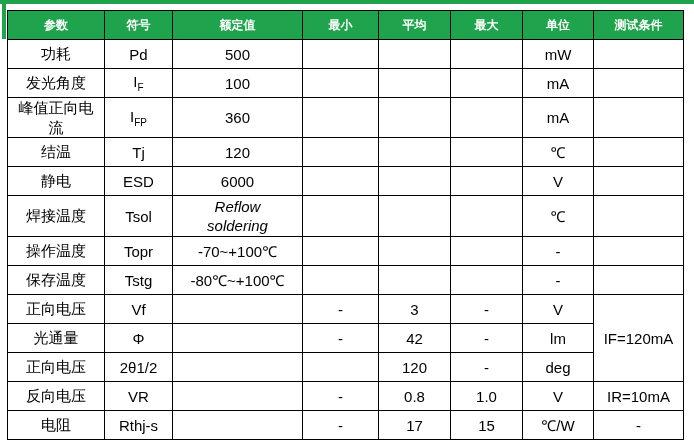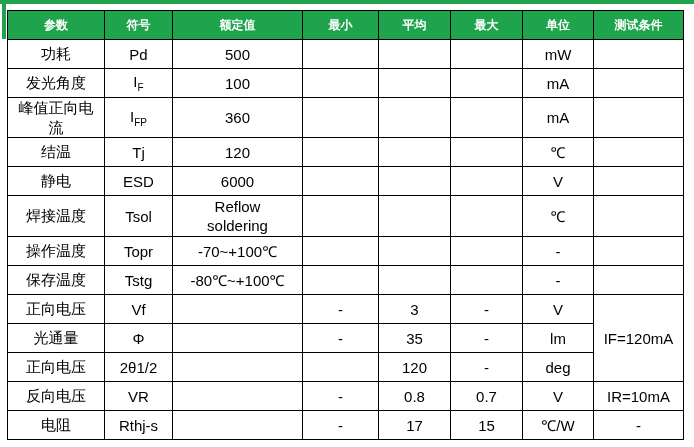--- a/index.html
+++ b/index.html
@@ -20,21 +20,21 @@
     padding:1px 2px; font-size:15px; color:var(--text);
     overflow:hidden;
   }
   thead th {
     background:var(--green); color:#ffffff;
     height:26px; font-weight:bold; font-size:12px;
   }
   tbody tr { height:29px;margin-top:40px; }
   tbody tr.tall { height:40px; }
   .sub { font-size:10px; vertical-align:-4px; letter-spacing:0; }
-  .wrap { white-space:pre-line; line-height:19px; }
+  .wrap { white-space:pre-line; line-height:19px;font-style:italic; }
   .clip { height:36px; overflow:hidden; width:84px; margin:0 auto; }
   .clip .inner { line-height:20px; position:relative; top:-2px; }
 </style>
 </head>
 <body>
 
 <div class="accent-top"></div>
 <div class="accent-left"></div>
 
 <table class="spec">
@@ -154,40 +154,40 @@
         <td>3</td>
         <td>-</td>
         <td>V</td>
         <td rowspan="3">IF=120mA</td>
       </tr>
       <tr>
         <td>光通量</td>
         <td><span>Φ</span></td>
         <td></td>
         <td>-</td>
-        <td>35</td>
+        <td>42</td>
         <td>-</td>
         <td>lm</td>
       </tr>
       <tr>
         <td>正向电压</td>
         <td><span>2θ1/2</span></td>
         <td></td>
         <td></td>
         <td>120</td>
         <td>-</td>
         <td>deg</td>
       </tr>
       <tr>
         <td>反向电压</td>
         <td><span>VR</span></td>
         <td></td>
         <td>-</td>
         <td>0.8</td>
-        <td>0.7</td>
+        <td>1.0</td>
         <td>V</td>
         <td>IR=10mA</td>
       </tr>
       <tr>
         <td>电阻</td>
         <td><span>Rthj-s</span></td>
         <td></td>
         <td>-</td>
         <td>17</td>
         <td>15</td>

